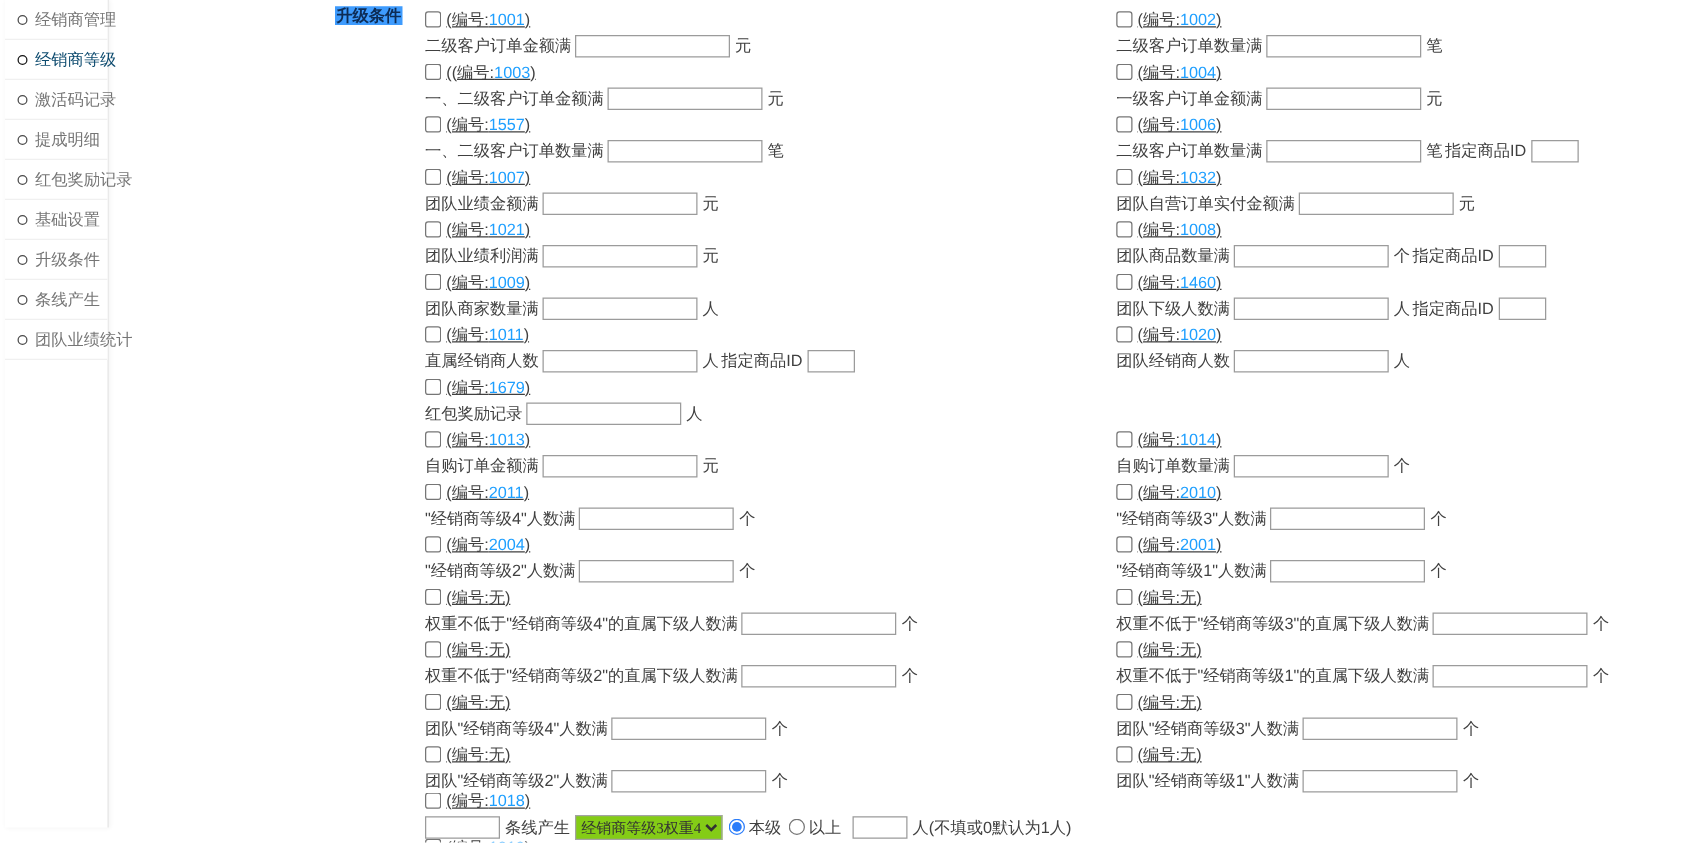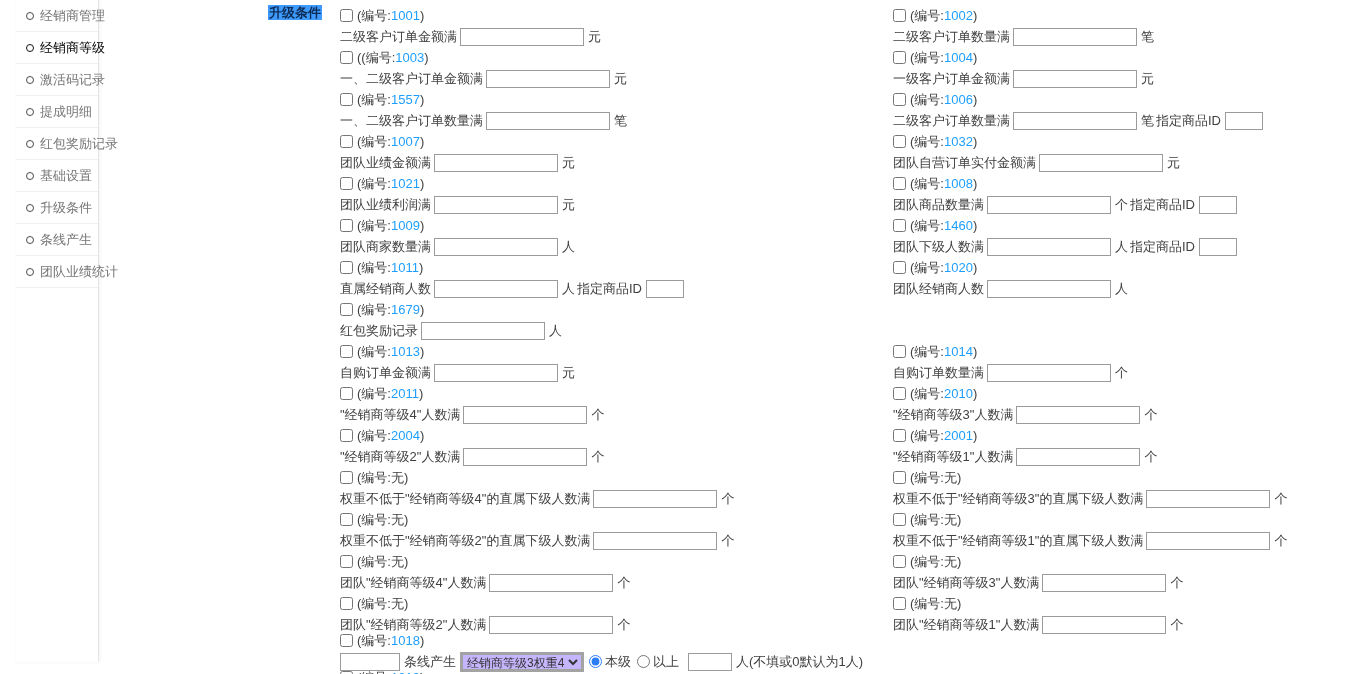--- a/index.html
+++ b/index.html
@@ -5,66 +5,66 @@
   * { box-sizing: border-box; }
   html,body { margin:0; padding:0; }
   body {
     width:1353px; height:674px; overflow:hidden; position:relative;
     background:#ffffff;
     font-family:"Liberation Sans", sans-serif;
     font-size:13px; color:#404040;
   }
   
   .sidebar {
-    position:absolute; left:16px; top:0; width:83px; height:662px;
+    position:absolute; left:4px; top:0; width:83px; height:662px;
     background:#fff; border-right:1px solid #e4e4e4;
     box-shadow:1px 0 4px rgba(0,0,0,0.05);
   }
   .side-item {
     display:flex; align-items:center; height:32px; padding-left:10px;
     border-bottom:1px solid #f0f0f0; cursor:pointer; background:#fff;
   }
   .side-item .dot {
     width:8px; height:8px; border:1.5px solid #4a4a4a; border-radius:50%;
     margin-right:6px; flex:none;
   }
   .side-item .lbl { font-size:13px; color:#757575; white-space:nowrap; }
-  .side-item.active .lbl { color:#000000;text-align:center; }
+  .side-item.active .lbl { color:#0c4a6e;text-align:center; }
   .side-item.active .dot { border-color:#141414; }
   
   .main { position:absolute; left:101px; top:0; width:1252px; height:674px; }
   .section-label {
     position:absolute; left:167px; top:5px;
     font-size:13px; font-weight:bold; line-height:15px;
     background:#3e9bfd; color:#0d2c55; padding:0 1px;
   }
   .grid {
     position:absolute; left:239px; top:7px;
     display:grid;
     grid-template-columns:553px 553px;
     grid-template-rows:repeat(14, 42px) 37px 37px 36px;
   }
   .cell { overflow:visible; }
   .cond { font-size:13px; color:#404040; }
-  .head { display:flex; align-items:center; height:17px; cursor:default; }
+  .head { display:flex; align-items:center; height:17px; cursor:default;text-decoration:underline; }
   .head input[type=checkbox] { width:13px; height:13px; margin:0 4px 0 0; }
   .code.blue { color:#1e9fff; }
   .body { display:flex; align-items:center; height:23px; margin-top:1px; white-space:nowrap; }
   .inp {
     height:18px; width:124px; border:1px solid #9b9b9b; background:#fff;
     margin:0 4px 0 3px; font-size:12px; padding:0 3px; font-family:inherit;
   }
   .inp.small { width:38px; margin-left:4px; }
   .inp.w60 { width:60px; margin-left:0; }
   .inp.w44 { width:44px; }
   .unit, .extra { color:#404040; }
   .extra { margin-left:2px; }
   select.sel {
-    height:20px; font-size:12px; border:3px solid #a3a3a3; background:#c4b5fd;
-    margin:0 5px 0 4px; font-family:Liberation Sans, sans-serif; color:#333;
+    height:20px; font-size:12px; border:1px solid #a3a3a3; background:#84cc16;
+    margin:0 5px 0 4px; font-family:Liberation Serif, serif; color:#333;
   }
   .radio-lbl { display:inline-flex; align-items:center; margin-right:6px; cursor:pointer; }
   .radio-lbl input { width:13px; height:13px; margin:0 3px 0 0; accent-color:#2b7dfa; }
 </style>
 </head>
 <body>
 
 <aside class="sidebar">
   <div>
       <div class="side-item">

